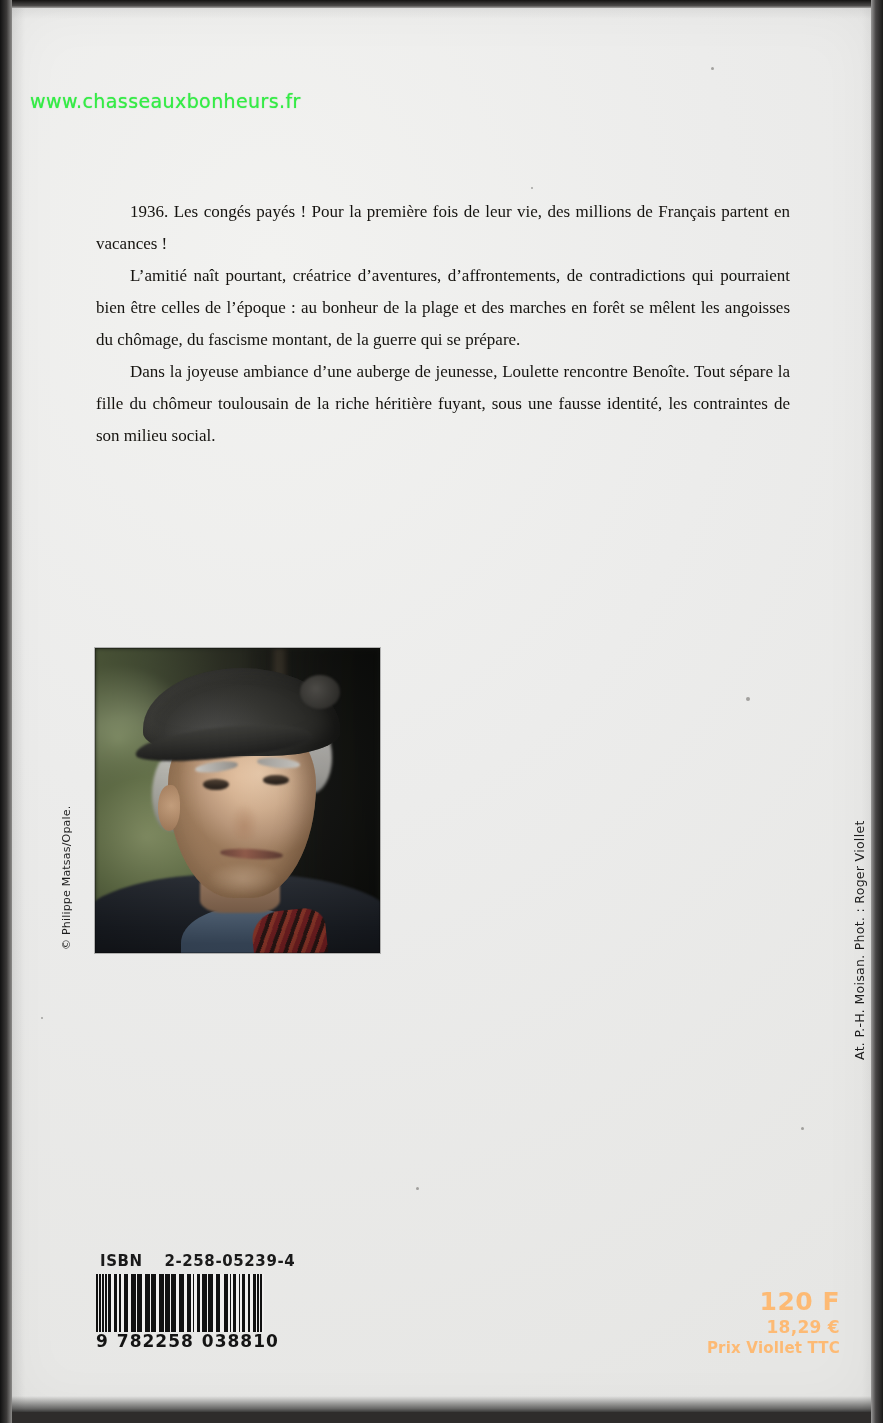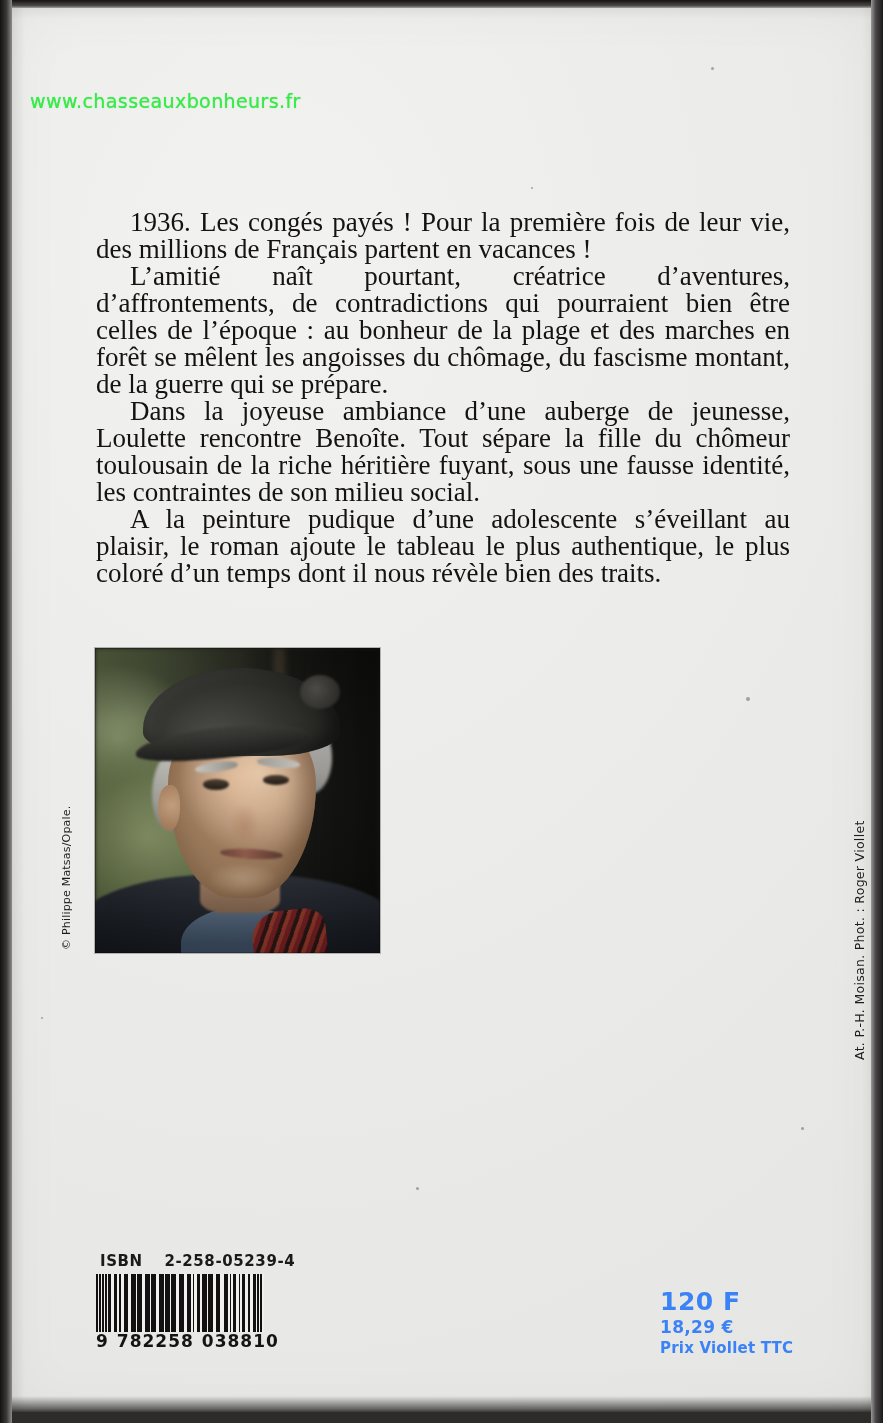--- a/index.html
+++ b/index.html
@@ -56,23 +56,23 @@
     font-family:"DejaVu Sans", sans-serif;
     font-size:19px; letter-spacing:.4px;
     color:#33ee44;
     text-shadow:0 0 1px rgba(40,200,60,.7);
     white-space:nowrap;
     margin-top:36px;
   }
 
   
   #blurb{
-    position:absolute; left:96px; top:209px; width:694px;
-    font-size:27px;
-    line-height:27px;
+    position:absolute; left:96px; top:196px; width:694px;
+    font-size:17px;
+    line-height:32px;
     color:#15130f;
     text-align:justify;
     text-justify:inter-word;
     -webkit-hyphens:none; hyphens:none;
   }
   #blurb p{margin:0; text-indent:34px;}
 
   
   #photo-block{
     position:absolute; left:95px; top:648px; width:285px; height:305px;
@@ -279,23 +279,23 @@
     color:#141414;
     margin-top:-1px;
     white-space:nowrap;
   }
   #ean-line .lead{margin-right:8px;}
   #ean-line .grp{margin-right:8px;}
 
   
   #price{
     position:absolute; left:660px; top:1288px; width:180px;
-    text-align:left;
-    font-family:"DejaVu Sans", sans-serif;
-    color:#3b82f6;
+    text-align:right;
+    font-family:"DejaVu Sans", sans-serif;
+    color:#fdba74;
   }
   #price .main{font-size:25px; font-weight:bold; letter-spacing:.5px; line-height:28px;}
   #price .eur{font-size:17px; font-weight:bold; letter-spacing:.3px; line-height:22px;}
   #price .ttc{font-size:15px; font-weight:bold; letter-spacing:.2px; line-height:20px;}
 
   
   #edge-credit{
     position:absolute;
     left:852px; top:1060px;
     transform:rotate(-90deg);
@@ -332,21 +332,20 @@
   <div class="top-edge"></div>
   <div class="spine-edge"></div>
   <div class="right-edge"></div>
 
   <div id="watermark">www.chasseauxbonheurs.fr</div>
 
   <div id="blurb">
     <p>1936. Les congés payés ! Pour la première fois de leur vie, des millions de Français partent en vacances !</p>
     <p>L’amitié naît pourtant, créatrice d’aventures, d’affrontements, de contradictions qui pourraient bien être celles de l’époque : au bonheur de la plage et des marches en forêt se mêlent les angoisses du chômage, du fascisme montant, de la guerre qui se prépare.</p>
     <p>Dans la joyeuse ambiance d’une auberge de jeunesse, Loulette rencontre Benoîte. Tout sépare la fille du chômeur toulousain de la riche héritière fuyant, sous une fausse identité, les contraintes de son milieu social.</p>
-    <p>A la peinture pudique d’une adolescente s’éveillant au plaisir, le roman ajoute le tableau le plus authentique, le plus coloré d’un temps dont il nous révèle bien des traits.</p>
   </div>
 
   <div id="photo-block">
     <div id="photo">
       <div class="ph-bg"></div>
       <div class="ph-tree"></div>
       <div class="ph-trunk"></div>
       <div class="ph-coat"></div>
       <div class="ph-shirt"></div>
       <div class="ph-scarf"></div>

